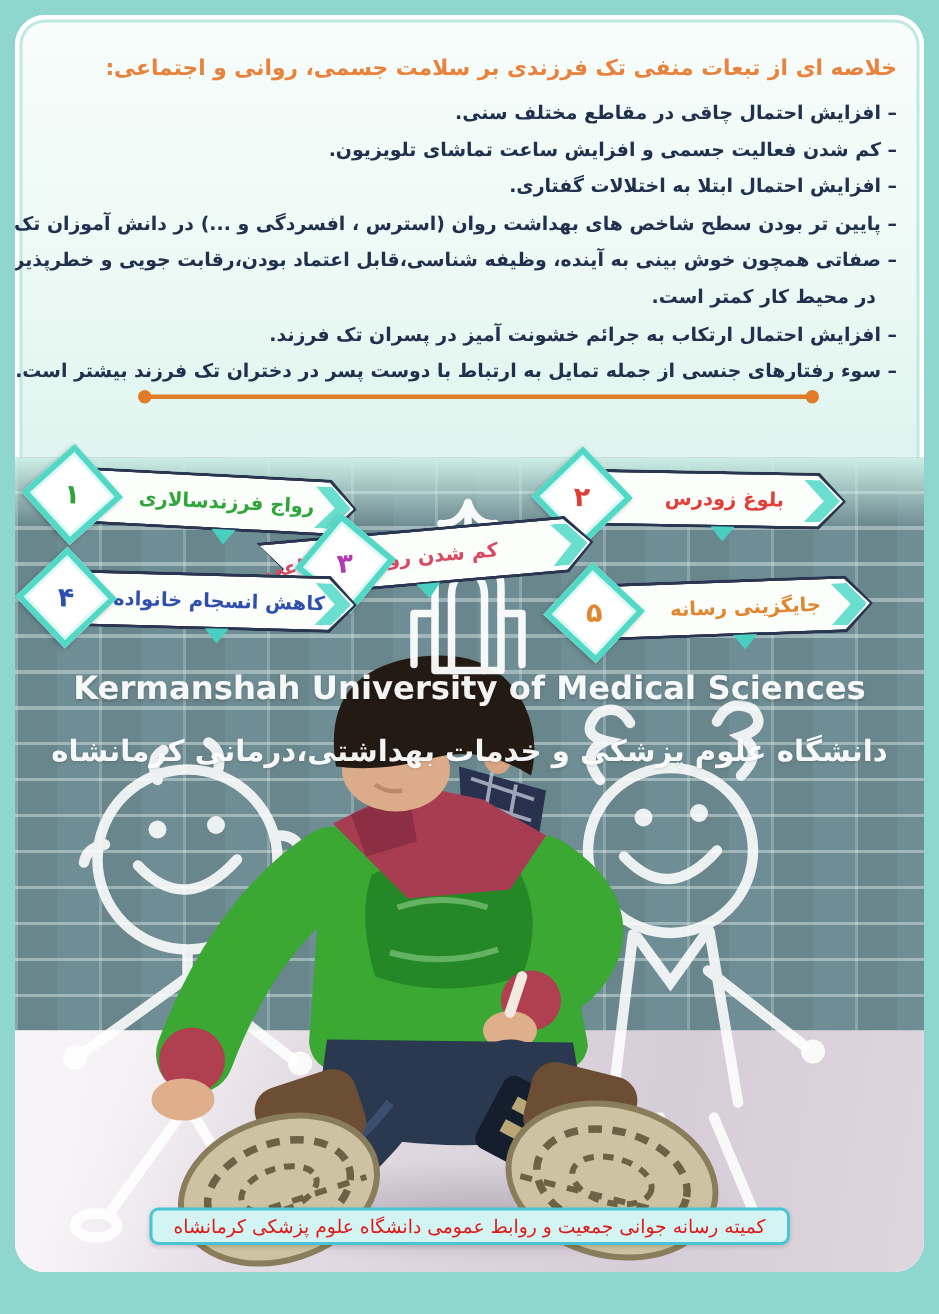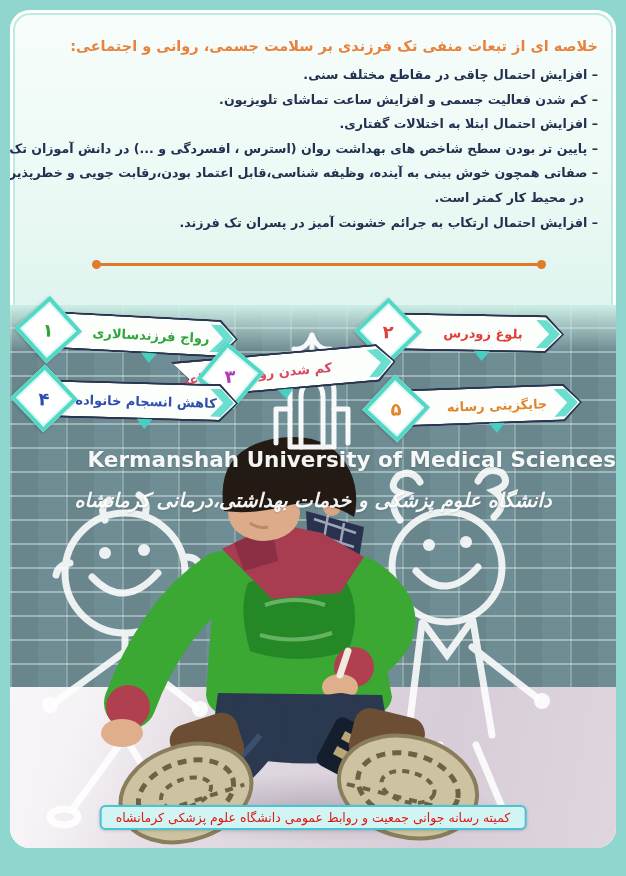--- a/index.html
+++ b/index.html
@@ -35,24 +35,24 @@
   .floor{position:absolute;left:0;right:0;top:382px;bottom:0;
     background:linear-gradient(100deg,#efe9ef 0%,#e2dae2 35%,#d6cdd8 70%,#ded5de 100%);}
   .floor::before{content:"";position:absolute;inset:0;
     background:linear-gradient(115deg, rgba(255,255,255,.55) 0 12%, rgba(255,255,255,0) 30%);}
   .chalk{position:absolute;top:0;left:0;}
   .boy-svg{position:absolute;top:0;left:0;}
   .shadow{position:absolute;left:105px;top:468px;width:390px;height:70px;border-radius:50%;
     background:radial-gradient(ellipse at center, rgba(80,70,90,.25) 0%, rgba(80,70,90,0) 70%);}
 
   
-  .wm-en{position:absolute;left:0;right:0;top:142px;text-align:right;color:rgba(255,255,255,.95);
+  .wm-en{position:absolute;left:0;right:0;top:142px;text-align:center;color:rgba(255,255,255,.95);
     font-weight:bold;font-size:21.5px;text-shadow:0 1px 2px rgba(0,0,0,.18);z-index:7;}
   .wm-fa{position:absolute;left:0;right:0;top:184px;text-align:center;direction:rtl;color:rgba(255,255,255,.95);
-    font-weight:bold;font-size:19.5px;text-shadow:0 1px 2px rgba(0,0,0,.15);z-index:7;font-style:italic;}
+    font-weight:bold;font-size:19.5px;text-shadow:0 1px 2px rgba(0,0,0,.15);z-index:7;}
   .logo{position:absolute;left:252px;top:26px;z-index:6;opacity:.95;}
 
   
   .banner{position:absolute;height:38px;z-index:5;}
   .bframe{position:absolute;inset:0;background:#2a3550;
     clip-path:polygon(0 0, calc(100% - 18px) 0, 100% 50%, calc(100% - 18px) 100%, 0 100%, 16px 50%);}
   .bfill{position:absolute;inset:2px;background:#fcfefc;
     clip-path:polygon(0 0, calc(100% - 17px) 0, 100% 50%, calc(100% - 17px) 100%, 0 100%, 15px 50%);}
   .chev{position:absolute;right:4px;top:5px;bottom:5px;width:24px;background:#5adcca;opacity:.9;
     clip-path:polygon(0 0,45% 0,100% 50%,45% 100%,0 100%,55% 50%);}
@@ -83,20 +83,21 @@
 
     <div class="summary">
       <div class="title">خلاصه ای از تبعات منفی تک فرزندی بر سلامت جسمی، روانی و اجتماعی:</div>
       <div class="line">– افزایش احتمال چاقی در مقاطع مختلف سنی.</div>
       <div class="line">– کم شدن فعالیت جسمی و افزایش ساعت تماشای تلویزیون.</div>
       <div class="line">– افزایش احتمال ابتلا به اختلالات گفتاری.</div>
       <div class="line">– پایین تر بودن سطح شاخص های بهداشت روان (استرس ، افسردگی و ...) در دانش آموزان تک فرزند.</div>
       <div class="line">– صفاتی همچون خوش بینی به آینده، وظیفه شناسی،قابل اعتماد بودن،رقابت جویی و خطرپذیری</div>
       <div class="line cont">در محیط کار کمتر است.</div>
       <div class="line">– افزایش احتمال ارتکاب به جرائم خشونت آمیز در پسران تک فرزند.</div>
+      <div class="line">– سوء رفتارهای جنسی از جمله تمایل به ارتباط با دوست پسر در دختران تک فرزند بیشتر است.</div>
     </div>
 
     <div class="divider"></div>
 
     <div class="photo">
       <div class="wall"></div>
       <div class="floor"></div>
 
       <svg class="chalk" width="606" height="543" viewBox="0 0 606 543">
         <g stroke="#ffffff" stroke-width="7" fill="none" stroke-linecap="round" opacity="0.88">

